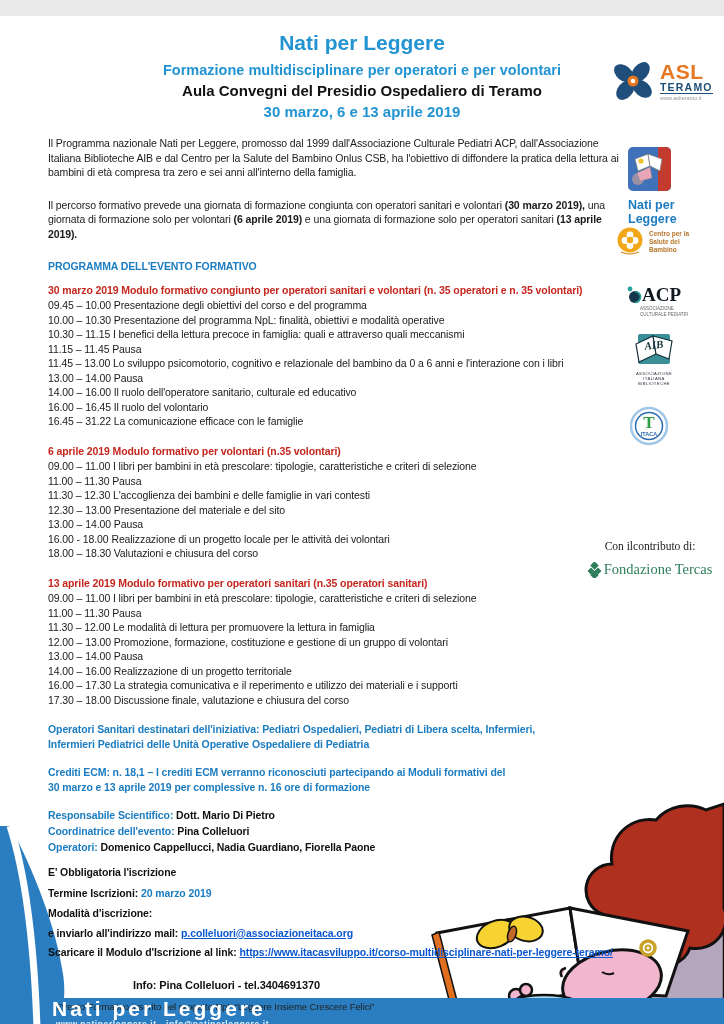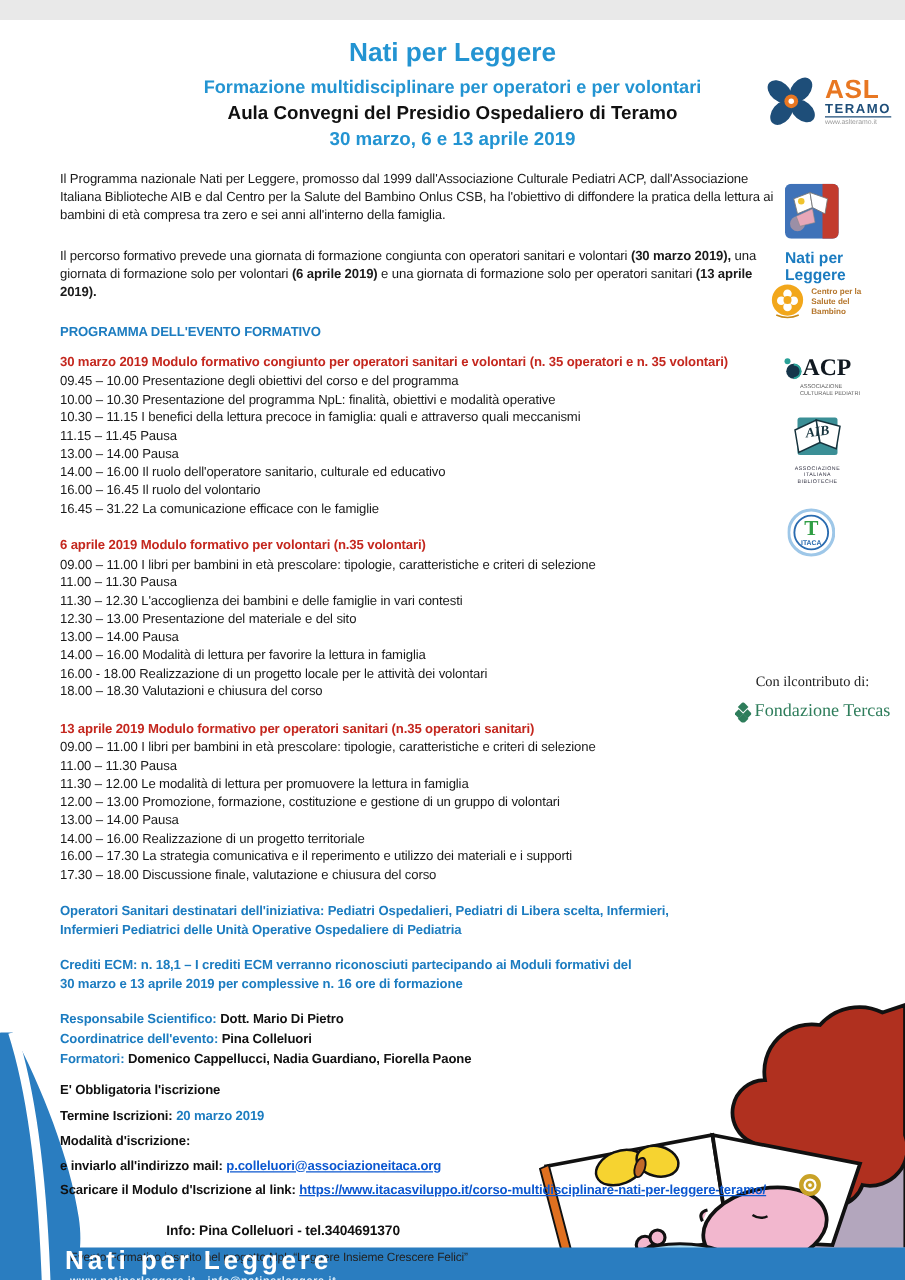--- a/index.html
+++ b/index.html
@@ -95,34 +95,34 @@
     <div class="p"><span>Il percorso formativo prevede una giornata di formazione congiunta con operatori sanitari e volontari </span><span class="b">(30 marzo 2019),</span><span> una giornata di formazione solo per volontari </span><span class="b">(6 aprile 2019)</span><span> e una giornata di formazione solo per operatori sanitari </span><span class="b">(13 aprile 2019).</span></div>
 
     <div class="program-heading">PROGRAMMA DELL'EVENTO FORMATIVO</div>
 
     <div class="module">
       <div class="mod-head">30 marzo 2019 Modulo formativo congiunto per operatori sanitari e volontari (n. 35 operatori e n. 35 volontari)</div>
       <div class="item">09.45 – 10.00 Presentazione degli obiettivi del corso e del programma</div>
       <div class="item">10.00 – 10.30 Presentazione del programma NpL: finalità, obiettivi e modalità operative</div>
       <div class="item">10.30 – 11.15 I benefici della lettura precoce in famiglia: quali e attraverso quali meccanismi</div>
       <div class="item">11.15 – 11.45 Pausa</div>
+      <div class="item">11.45 – 13.00 Lo sviluppo psicomotorio, cognitivo e relazionale del bambino da 0 a 6 anni e l'interazione con i libri</div>
       <div class="item">13.00 – 14.00 Pausa</div>
       <div class="item">14.00 – 16.00 Il ruolo dell'operatore sanitario, culturale ed educativo</div>
       <div class="item">16.00 – 16.45 Il ruolo del volontario</div>
       <div class="item">16.45 – 31.22 La comunicazione efficace con le famiglie</div>
     </div>
 
     <div class="module">
       <div class="mod-head">6 aprile 2019 Modulo formativo per volontari (n.35 volontari)</div>
       <div class="item">09.00 – 11.00 I libri per bambini in età prescolare: tipologie, caratteristiche e criteri di selezione</div>
       <div class="item">11.00 – 11.30 Pausa</div>
       <div class="item">11.30 – 12.30 L'accoglienza dei bambini e delle famiglie in vari contesti</div>
       <div class="item">12.30 – 13.00 Presentazione del materiale e del sito</div>
       <div class="item">13.00 – 14.00 Pausa</div>
-      <div class="item">14.00 – 16.00 Modalità di lettura per favorire la lettura in famiglia</div>
       <div class="item">16.00 - 18.00 Realizzazione di un progetto locale per le attività dei volontari</div>
       <div class="item">18.00 – 18.30 Valutazioni e chiusura del corso</div>
     </div>
 
     <div class="module">
       <div class="mod-head">13 aprile 2019 Modulo formativo per operatori sanitari (n.35 operatori sanitari)</div>
       <div class="item">09.00 – 11.00 I libri per bambini in età prescolare: tipologie, caratteristiche e criteri di selezione</div>
       <div class="item">11.00 – 11.30 Pausa</div>
       <div class="item">11.30 – 12.00 Le modalità di lettura per promuovere la lettura in famiglia</div>
       <div class="item">12.00 – 13.00 Promozione, formazione, costituzione e gestione di un gruppo di volontari</div>
@@ -138,21 +138,21 @@
     </div>
 
     <div class="sec-blue crediti">
       <div>Crediti ECM: n. 18,1 – I crediti ECM verranno riconosciuti partecipando ai Moduli formativi del</div>
       <div> 30 marzo e 13 aprile 2019 per complessive n. 16 ore di formazione</div>
     </div>
 
     <div class="persons">
       <div><span class="lbl-blue">Responsabile Scientifico: </span><span class="val-bold">Dott. Mario Di Pietro</span></div>
       <div><span class="lbl-blue">Coordinatrice dell'evento: </span><span class="val-bold">Pina Colleluori</span></div>
-      <div><span class="lbl-blue">Formatori: </span><span class="val-bold">Domenico Cappellucci, Nadia Guardiano, Fiorella Paone</span></div>
+      <div><span class="lbl-blue">Operatori: </span><span class="val-bold">Domenico Cappellucci, Nadia Guardiano, Fiorella Paone</span></div>
     </div>
 
     <div class="line-bold obbligatoria">E' Obbligatoria l'iscrizione</div>
 
     <div class="termine"><span class="line-bold">Termine Iscrizioni: </span><span class="lbl-blue">20 marzo 2019</span></div>
 
     <div class="line-bold modalita">Modalità d'iscrizione:</div>
 
     <div class="linkline"><span class="line-bold">e inviarlo all'indirizzo mail: </span><a class="doclink" href="#">p.colleluori@associazioneitaca.org</a></div>
 

